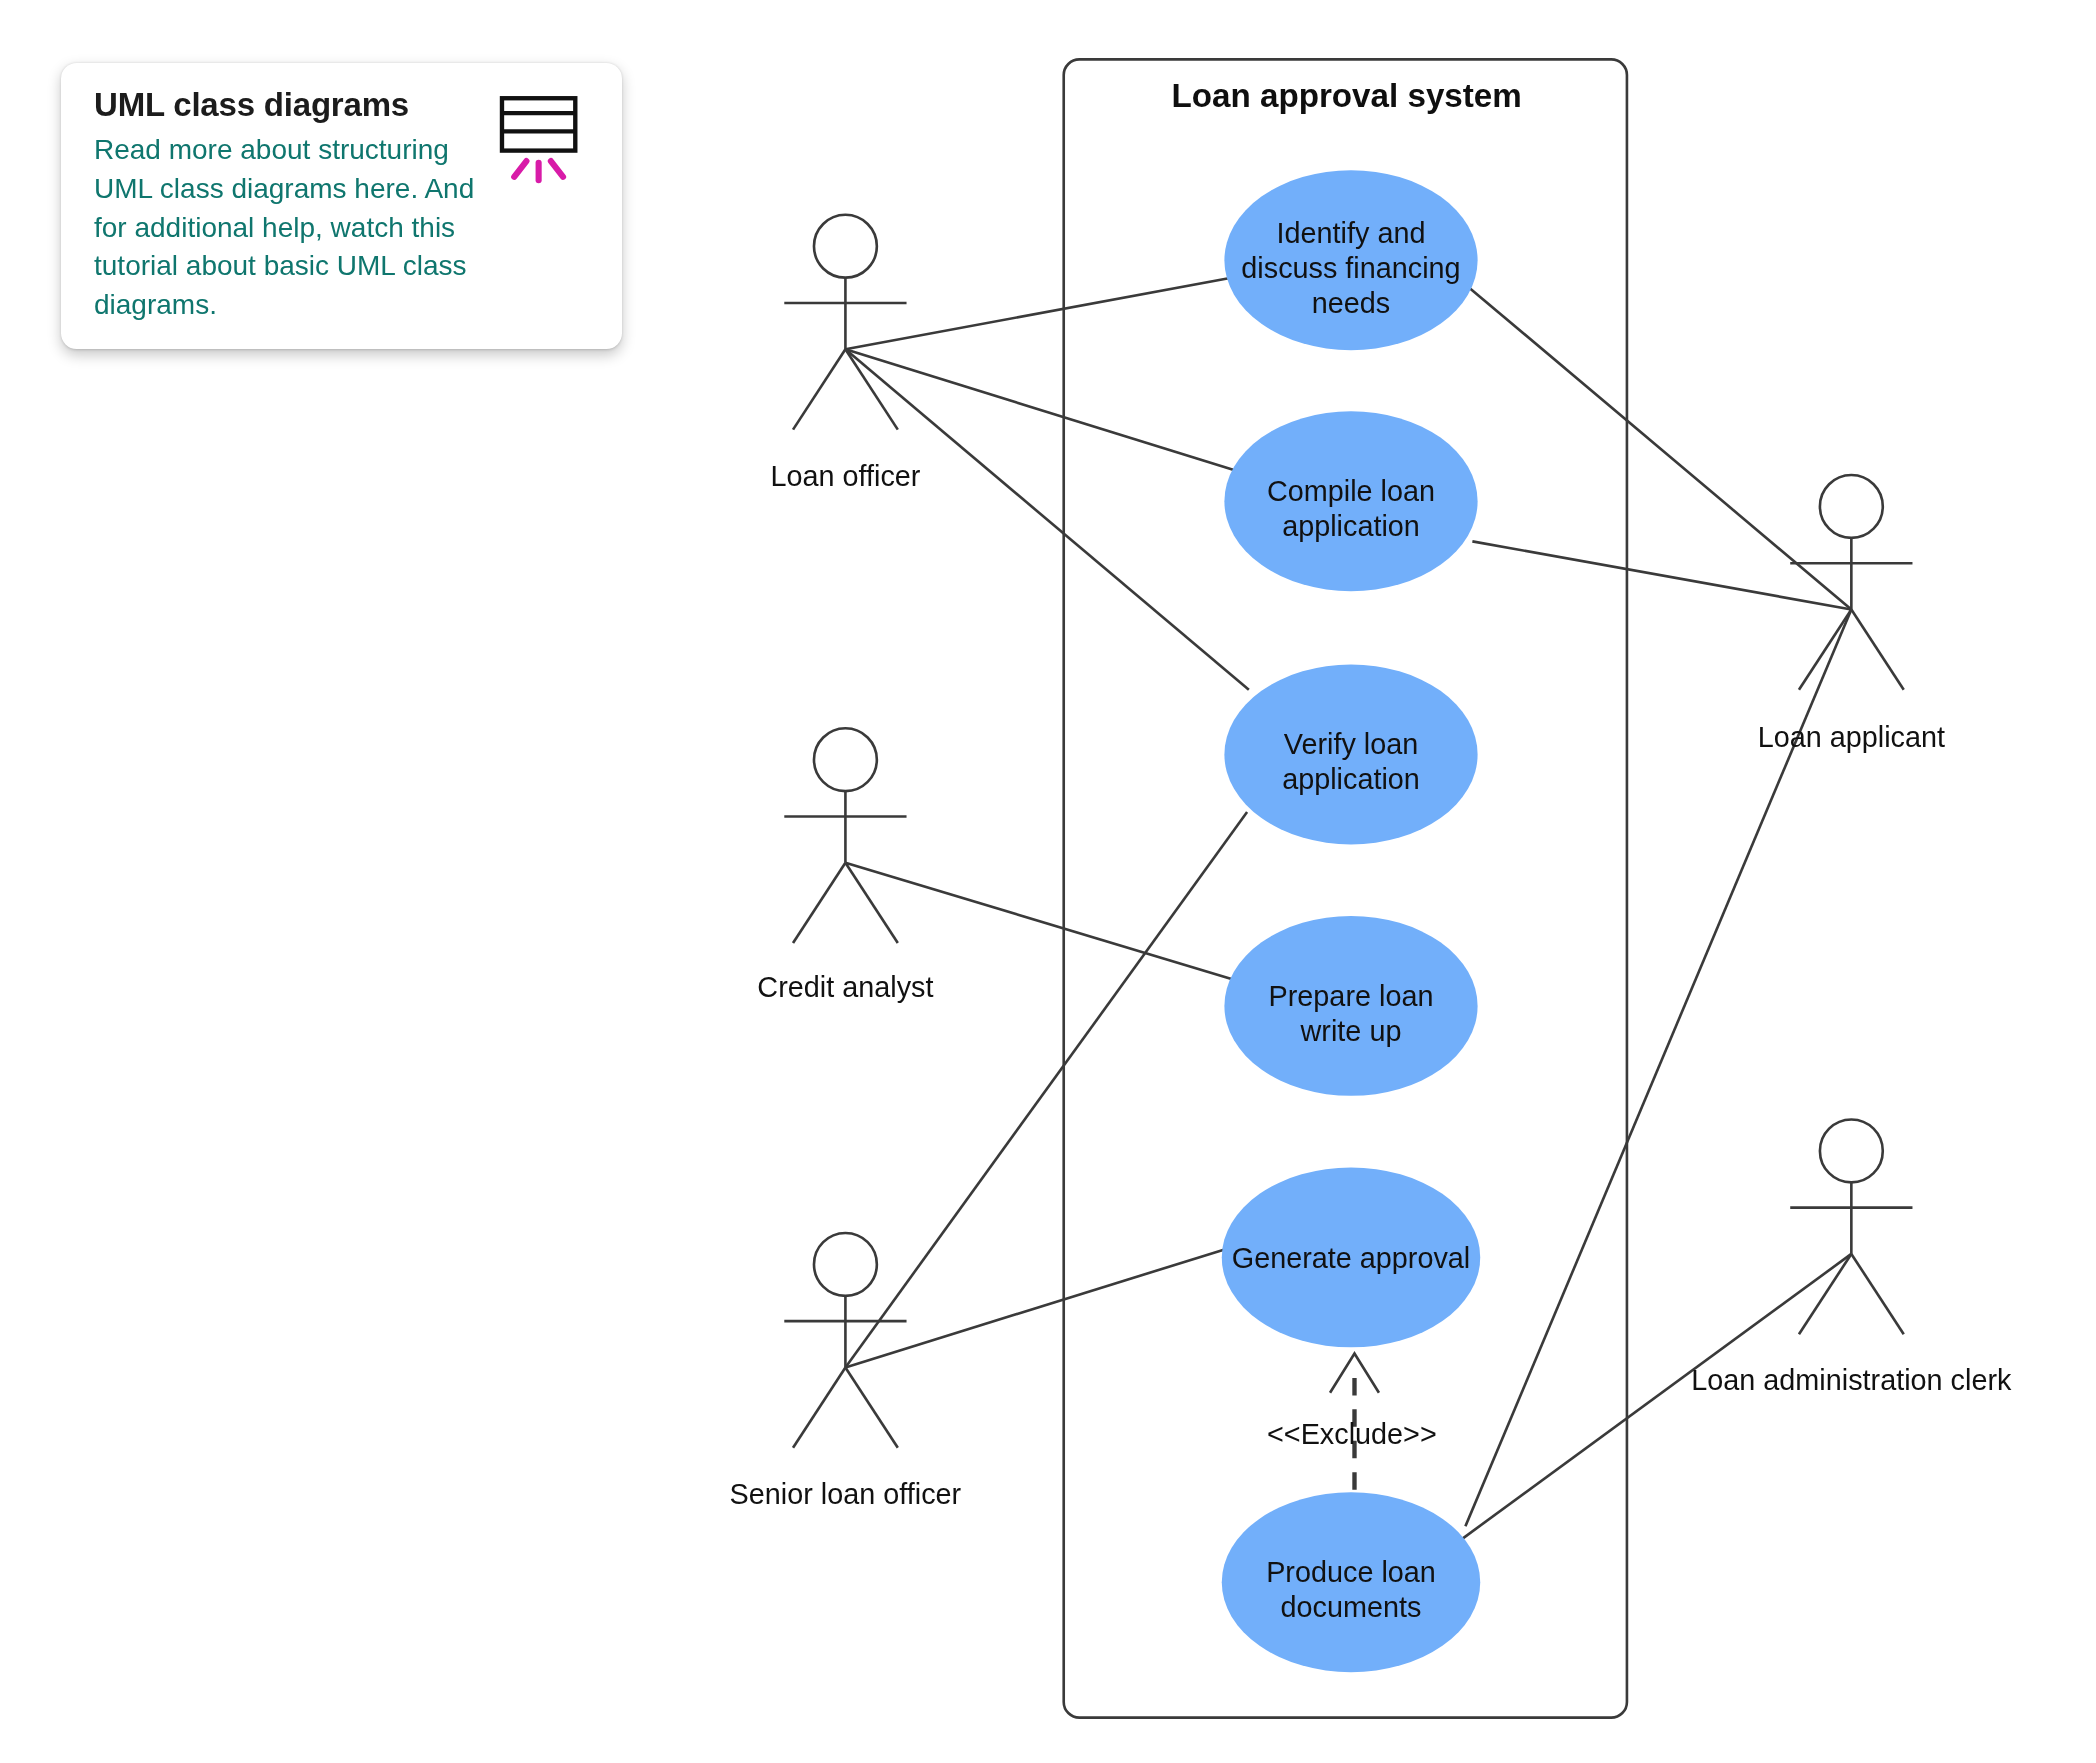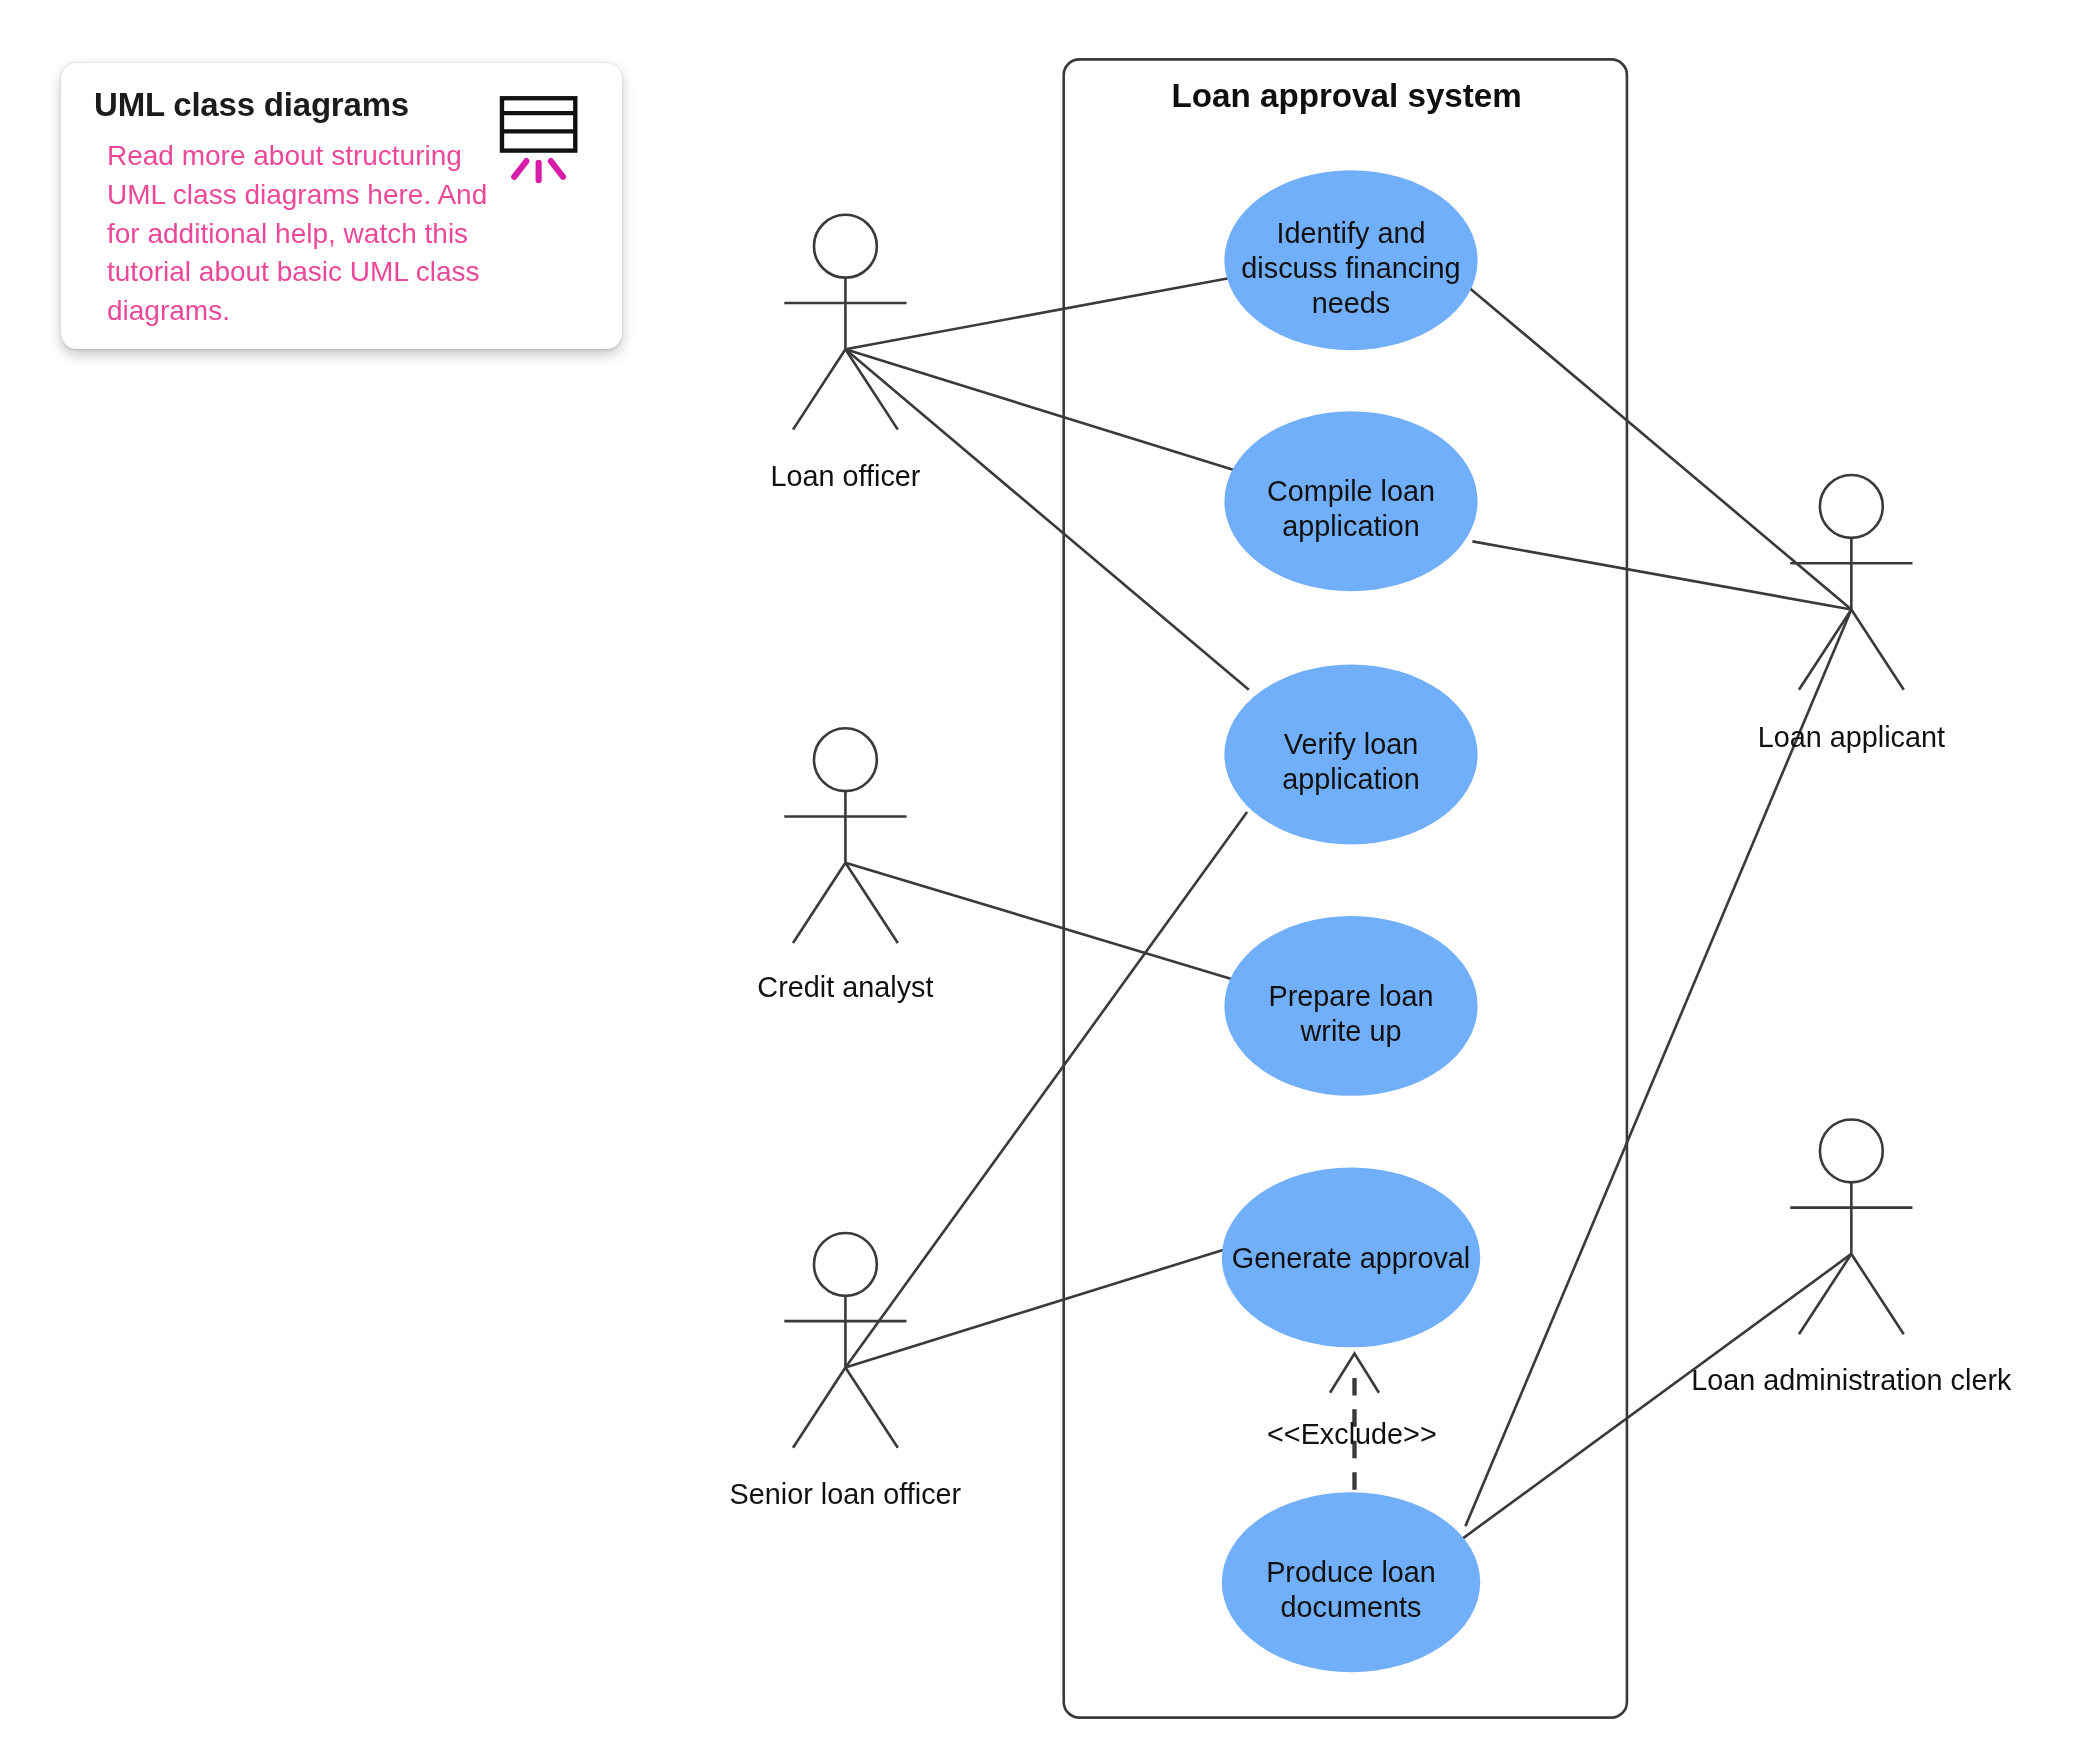--- a/index.html
+++ b/index.html
@@ -13,21 +13,21 @@
     position:absolute;left:61px;top:63px;width:561px;height:286px;
     background:#ffffff;border-radius:15.7px;
     box-shadow:0 5.2px 14px rgba(0,0,0,.22), 0 0.9px 2.6px rgba(0,0,0,.14);
     box-sizing:border-box;padding:23px 30px 17.5px 33px;
   }
   .info-title{
     font-size:33px;font-weight:bold;color:#1c1c1c;
     letter-spacing:-0.2px;margin:0 0 7px 0;line-height:1.16;
   }
   .info-body{
-    font-size:28px;color:#ec4899;line-height:1.38;margin:13px;
+    font-size:28px;color:#0f766e;line-height:1.38;margin:0;
     max-width:411px;
   }
   .info-icon{position:absolute;right:31px;top:30px;width:96px;height:96px;}
 
   
   svg#diagram{position:absolute;left:0;top:0;width:2096px;height:1763px;}
 
   .sys-box{fill:none;stroke:#3a3a3a;stroke-width:3;}
   .sys-title{font-family:"Liberation Sans","DejaVu Sans",sans-serif;
              font-size:38px;font-weight:bold;fill:#0f0f0f;text-anchor:middle;}

